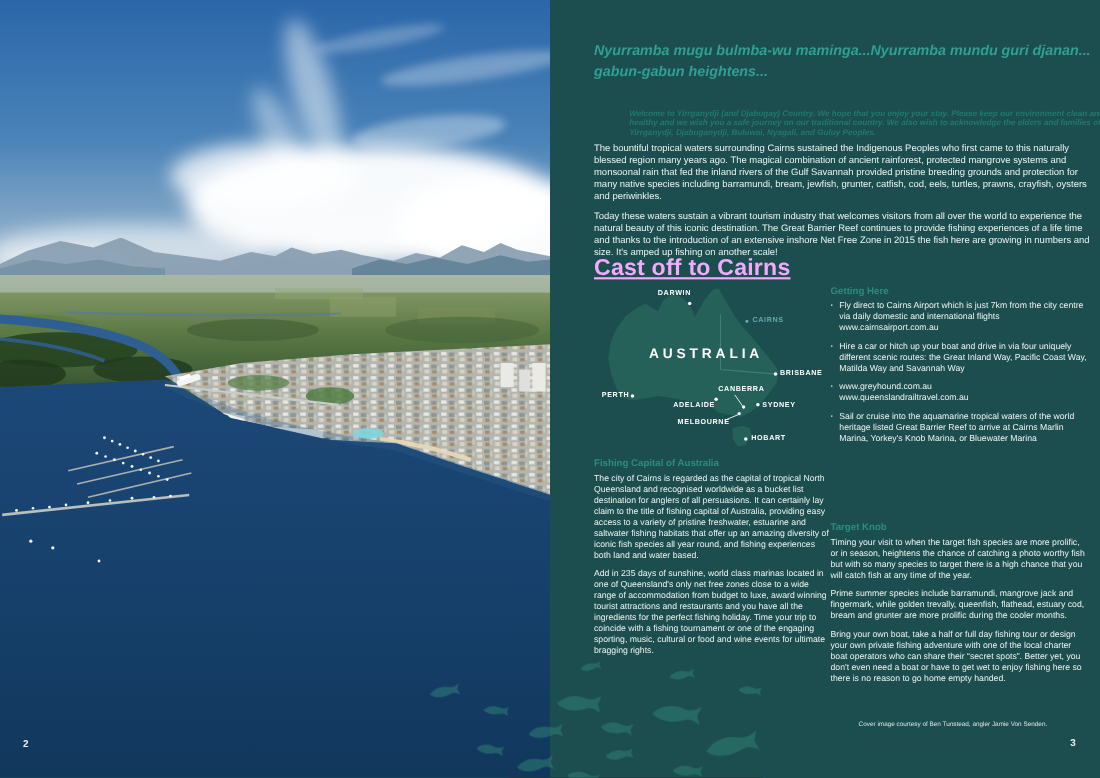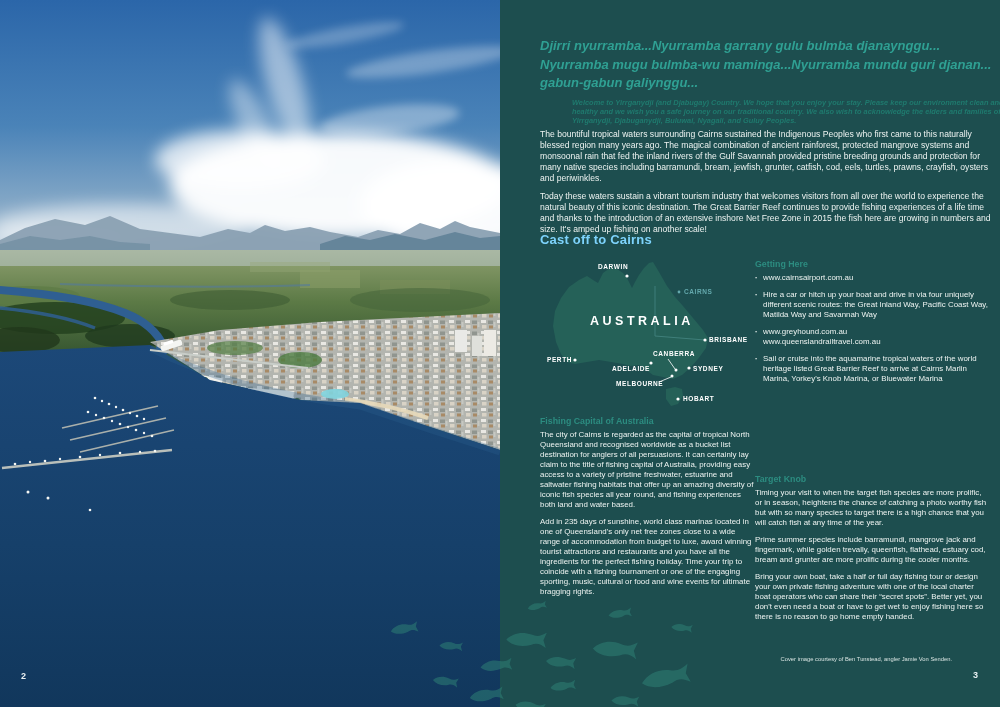--- a/index.html
+++ b/index.html
@@ -23,21 +23,21 @@
   .intro-heading span{display:block;}
   .welcome{
     position:absolute;left:40px;top:99px;width:450px;
     font-style:italic;font-weight:bold;font-size:7.4px;line-height:8.8px;color:#1F7A6E;margin-left:32px;
   }
   .body-par{position:absolute;left:40px;width:453px;font-size:8.6px;line-height:11.1px;color:#EDF3F1;}
   .par-1{top:129px;}
   .par-2{top:191px;}
   .cast-heading{
     position:absolute;left:40px;top:232px;
-    font-size:13px;font-weight:bold;color:#7dd3fc;letter-spacing:.2px;
+    font-size:21px;font-weight:bold;color:#f0abfc;letter-spacing:.2px;text-decoration:underline;
   }
   
   .map-block{position:absolute;left:35px;top:256px;width:215px;height:158px;}
   .map-block svg{position:absolute;left:0;top:0;}
   .city-label{
     position:absolute;color:#ffffff;font-size:6.5px;font-weight:bold;letter-spacing:.6px;white-space:nowrap;
   }
   .city-label.cairns{color:#64A9AD;}
   .country-label{
     position:absolute;left:55px;top:58px;color:#ffffff;
@@ -203,23 +203,22 @@
         <rect x="4" y="-2" width="10" height="3" rx="1" fill="#FFFFFF"></rect>
       </g>
     </svg>
   </div>
 
   <div class="page-num left">2</div>
 
   <div class="right-page">
 
     <div class="intro-heading">
-      <span>Djirri nyurramba...Nyurramba garrany gulu bulmba djanaynggu...</span>
       <span>Nyurramba mugu bulmba-wu maminga...Nyurramba mundu guri djanan...</span>
-      <span>gabun-gabun galiynggu...</span>
+      <span>gabun-gabun heightens...</span>
     </div>
 
     <div class="welcome">Welcome to Yirrganydji (and Djabugay) Country. We hope that you enjoy your stay. Please keep our environment clean and healthy and we wish you a safe journey on our traditional country. We also wish to acknowledge the elders and families of the Yirrganydji, Djabuganydji, Buluwai, Nyagali, and Guluy Peoples.</div>
 
     <div class="body-par par-1">The bountiful tropical waters surrounding Cairns sustained the Indigenous Peoples who first came to this naturally blessed region many years ago. The magical combination of ancient rainforest, protected mangrove systems and monsoonal rain that fed the inland rivers of the Gulf Savannah provided pristine breeding grounds and protection for many native species including barramundi, bream, jewfish, grunter, catfish, cod, eels, turtles, prawns, crayfish, oysters and periwinkles.</div>
     <div class="body-par par-2">Today these waters sustain a vibrant tourism industry that welcomes visitors from all over the world to experience the natural beauty of this iconic destination. The Great Barrier Reef continues to provide fishing experiences of a life time and thanks to the introduction of an extensive inshore Net Free Zone in 2015 the fish here are growing in numbers and size. It's amped up fishing on another scale!</div>
 
     <div class="cast-heading">Cast off to Cairns</div>
 
     <div class="map-block">
@@ -259,20 +258,21 @@
         <p>The city of Cairns is regarded as the capital of tropical North Queensland and recognised worldwide as a bucket list destination for anglers of all persuasions. It can certainly lay claim to the title of fishing capital of Australia, providing easy access to a variety of pristine freshwater, estuarine and saltwater fishing habitats that offer up an amazing diversity of iconic fish species all year round, and fishing experiences both land and water based.</p>
         <p>Add in 235 days of sunshine, world class marinas located in one of Queensland's only net free zones close to a wide range of accommodation from budget to luxe, award winning tourist attractions and restaurants and you have all the ingredients for the perfect fishing holiday. Time your trip to coincide with a fishing tournament or one of the engaging sporting, music, cultural or food and wine events for ultimate bragging rights.</p>
       </div>
     </div>
 
     <div class="getting-here">
       <h3 class="col-head">Getting Here</h3>
       <div class="col-text">
         <ul class="bullets">
           <li>
+            <span>Fly direct to Cairns Airport which is just 7km from the city centre via daily domestic and international flights</span>
             <span class="url">www.cairnsairport.com.au</span>
           </li>
           <li>
             <span>Hire a car or hitch up your boat and drive in via four uniquely different scenic routes: the Great Inland Way, Pacific Coast Way, Matilda Way and Savannah Way</span>
           </li>
           <li>
             <span class="url">www.greyhound.com.au</span>
             <span class="url">www.queenslandrailtravel.com.au</span>
           </li>
           <li>

